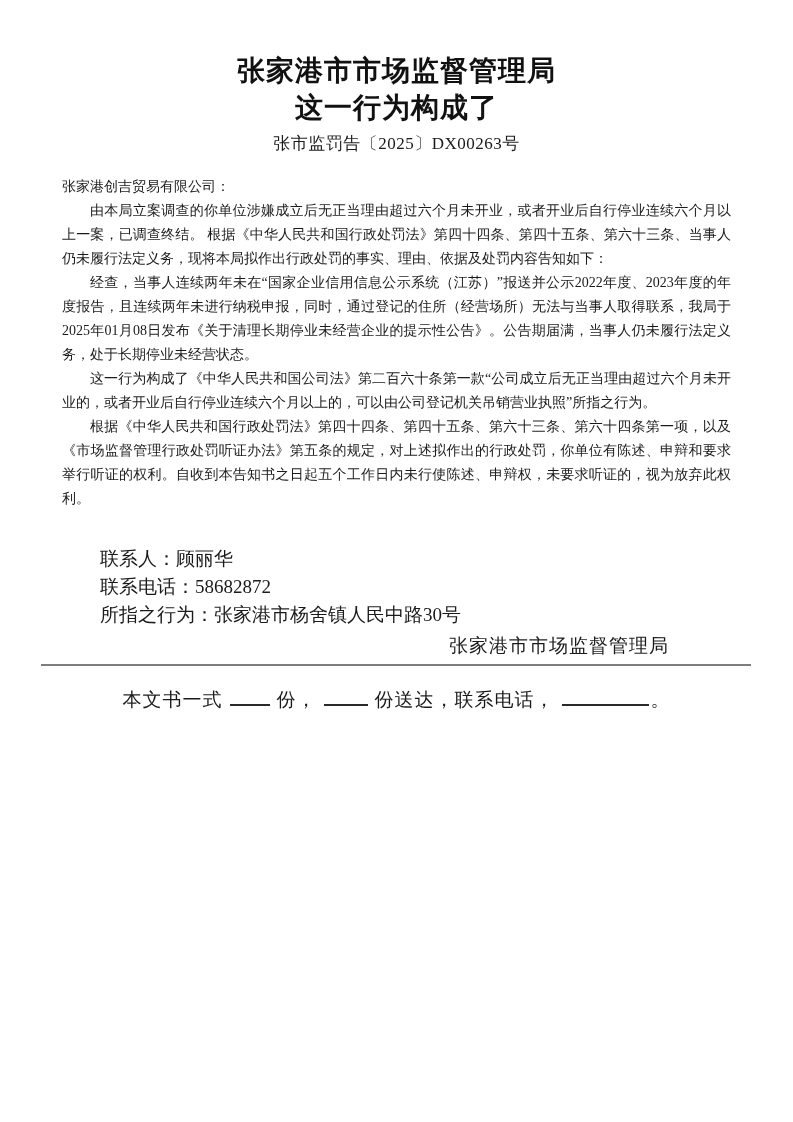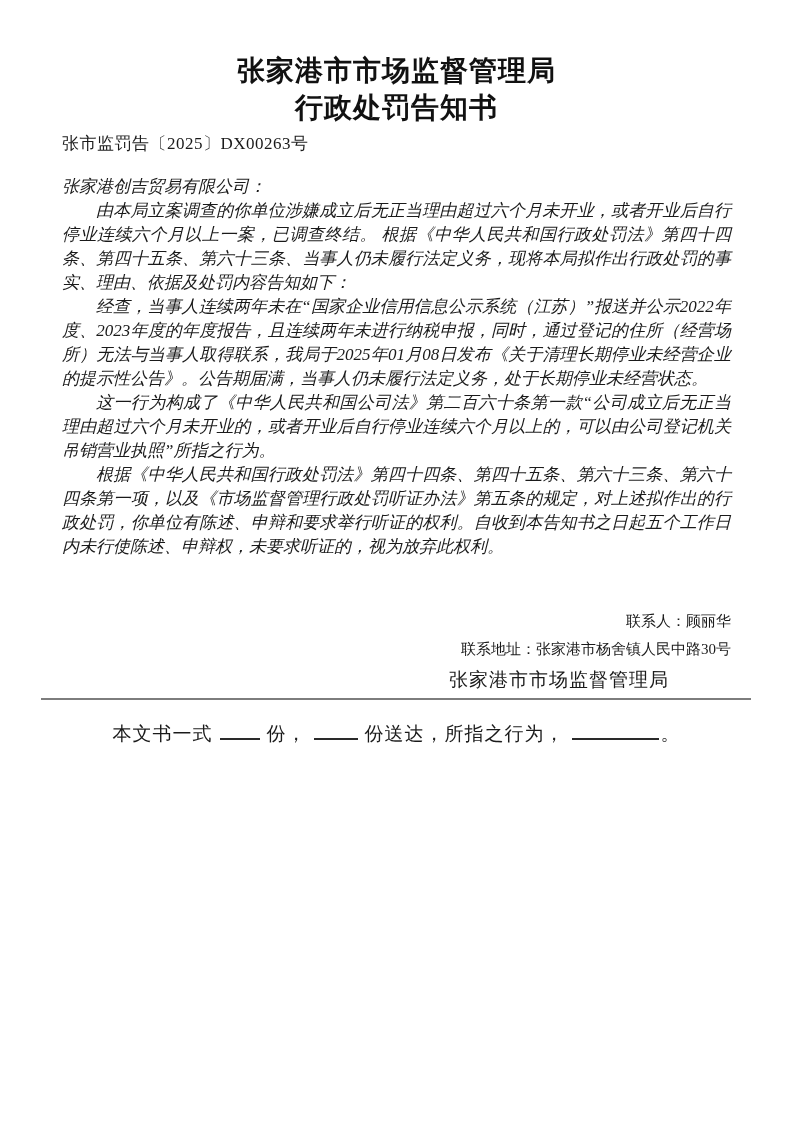--- a/index.html
+++ b/index.html
@@ -18,40 +18,39 @@
     margin: 0;
     text-align: center;
     font-size: 28px;
     font-weight: bold;
     line-height: 37px;
     letter-spacing: 1px;
     color: #111;
   }
   .doc-number {
     margin: 6px 0 13px 0;
+    text-align: center;
     font-size: 17px;
     line-height: 23px;
     letter-spacing: 0.5px;
   }
   .body-block {
     margin-top: 20px;
-    font-size: 17px;
+    font-size: 14px;
     line-height: 24px;
     text-align: justify;
-    font-style: italic;
   }
   .body-block p { margin: 0; }
   .salutation { text-indent: 0; }
   .para { text-indent: 2em; }
   .contact-block {
-    margin-top: 48px;
+    margin-top: 34px;
     padding-left: 38px;
-    font-size: 15px;
+    font-size: 19px;
     line-height: 28px;
-    text-align: right;
   }
   .contact-row { white-space: nowrap; }
   .signature-block {
     width: 300px;
     margin: 3px 22px 0 auto;
     text-align: center;
     font-size: 19px;
     line-height: 27px;
     letter-spacing: 1px;
   }
@@ -78,43 +77,46 @@
   .blank-copies   { width: 40px; }
   .blank-delivery { width: 44px; }
   .blank-archive  { width: 87px; margin-right: 2px; }
 </style>
 </head>
 <body>
 
 <div class="page">
 
   <h1 class="title-line1">张家港市市场监督管理局</h1>
-  <h1 class="title-line2">行政处罚告知书</h1>
+  <h1 class="title-line2">这一行为构成了</h1>
   <div class="doc-number">张市监罚告〔2025〕DX00263号</div>
 
   <div class="body-block">
     <p class="salutation">张家港创吉贸易有限公司：</p>
     <p class="para">由本局立案调查的你单位涉嫌成立后无正当理由超过六个月未开业，或者开业后自行停业连续六个月以上一案，已调查终结。 根据《中华人民共和国行政处罚法》第四十四条、第四十五条、第六十三条、当事人仍未履行法定义务，现将本局拟作出行政处罚的事实、理由、依据及处罚内容告知如下：</p>
     <p class="para">经查，当事人连续两年未在“国家企业信用信息公示系统（江苏）”报送并公示2022年度、2023年度的年度报告，且连续两年未进行纳税申报，同时，通过登记的住所（经营场所）无法与当事人取得联系，我局于2025年01月08日发布《关于清理长期停业未经营企业的提示性公告》。公告期届满，当事人仍未履行法定义务，处于长期停业未经营状态。</p>
     <p class="para">这一行为构成了《中华人民共和国公司法》第二百六十条第一款“公司成立后无正当理由超过六个月未开业的，或者开业后自行停业连续六个月以上的，可以由公司登记机关吊销营业执照”所指之行为。</p>
     <p class="para">根据《中华人民共和国行政处罚法》第四十四条、第四十五条、第六十三条、第六十四条第一项，以及《市场监督管理行政处罚听证办法》第五条的规定，对上述拟作出的行政处罚，你单位有陈述、申辩和要求举行听证的权利。自收到本告知书之日起五个工作日内未行使陈述、申辩权，未要求听证的，视为放弃此权利。</p>
   </div>
 
   <div class="contact-block">
     <div class="contact-row">
       <span>联系人：</span><span>顾丽华</span>
     </div>
     <div class="contact-row">
-      <span>联系地址：</span><span>张家港市杨舍镇人民中路30号</span>
+      <span>联系电话：</span><span>58682872</span>
+    </div>
+    <div class="contact-row">
+      <span>所指之行为：</span><span>张家港市杨舍镇人民中路30号</span>
     </div>
   </div>
 
   <div class="signature-block">
     <div>张家港市市场监督管理局</div>
   </div>
 
   <hr class="divider">
 
   <div class="footer-line">
-    <span>本文书一式</span><span class="blank blank-copies"></span><span>份，</span><span class="blank blank-delivery"></span><span>份送达，所指之行为，</span><span class="blank blank-archive"></span><span>。</span>
+    <span>本文书一式</span><span class="blank blank-copies"></span><span>份，</span><span class="blank blank-delivery"></span><span>份送达，联系电话，</span><span class="blank blank-archive"></span><span>。</span>
   </div>
 
 </div>
 
 </body></html>

